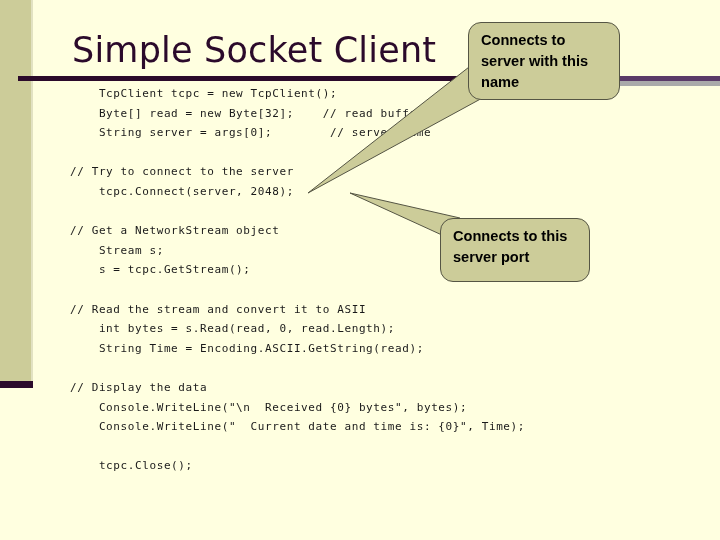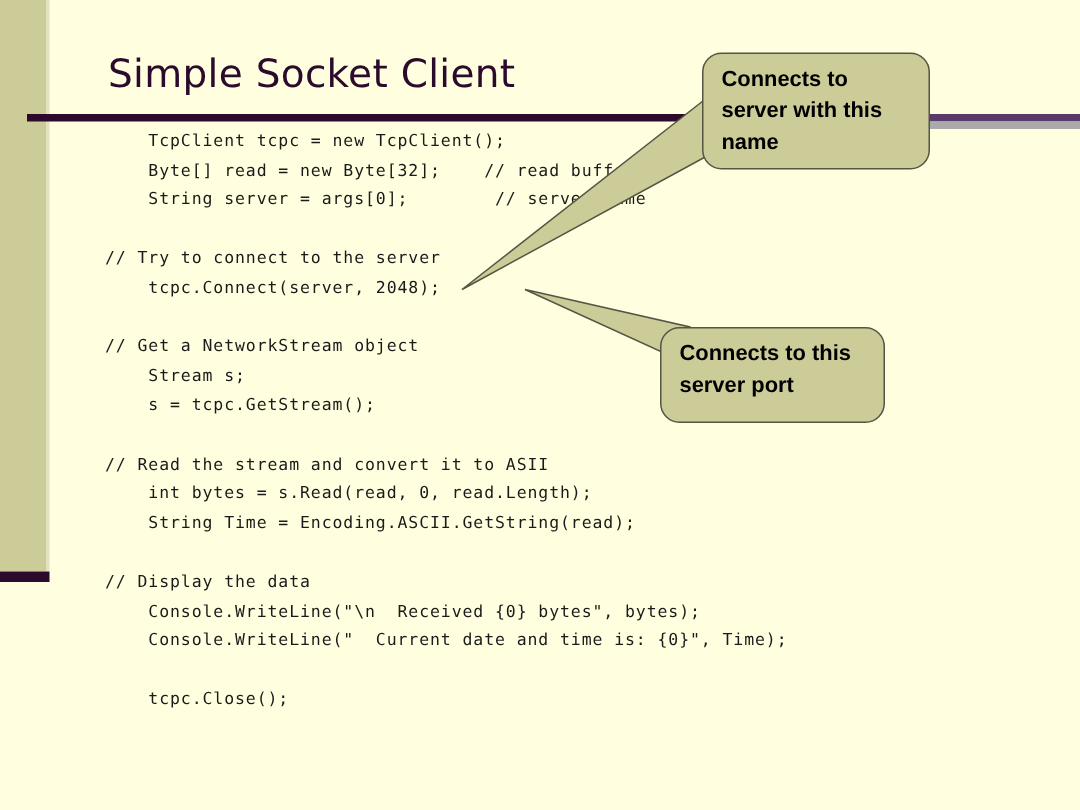--- a/index.html
+++ b/index.html
@@ -51,21 +51,21 @@
     background: #2B0A2B;
   }
 
   
   .title {
     position: absolute;
     left: 72px;
     top: 28px;
     width: 420px;
     height: 48px;
-    font-size: 26px;
+    font-size: 35px;
     line-height: 44px;
     color: #2B0A2B;
     white-space: nowrap;
     letter-spacing: 0.2px;
     font-family: "DejaVu Sans", sans-serif;
   }
   .title-rule {
     position: absolute;
     left: 18px;
     top: 76px;
@@ -121,21 +121,21 @@
     font-family: "Liberation Sans", sans-serif;
     font-weight: bold;
     font-size: 14.6px;
     line-height: 21px;
     box-sizing: border-box;
     padding: 7px 10px 7px 12px;
     z-index: 5;
   }
   #callout-server-name {
     left: 468px;
-    top: 35px;
+    top: 22px;
     width: 152px;
     height: 78px;
   }
   #callout-server-port {
     left: 440px;
     top: 218px;
     width: 150px;
     height: 64px;
     padding-left: 12px;
   }

